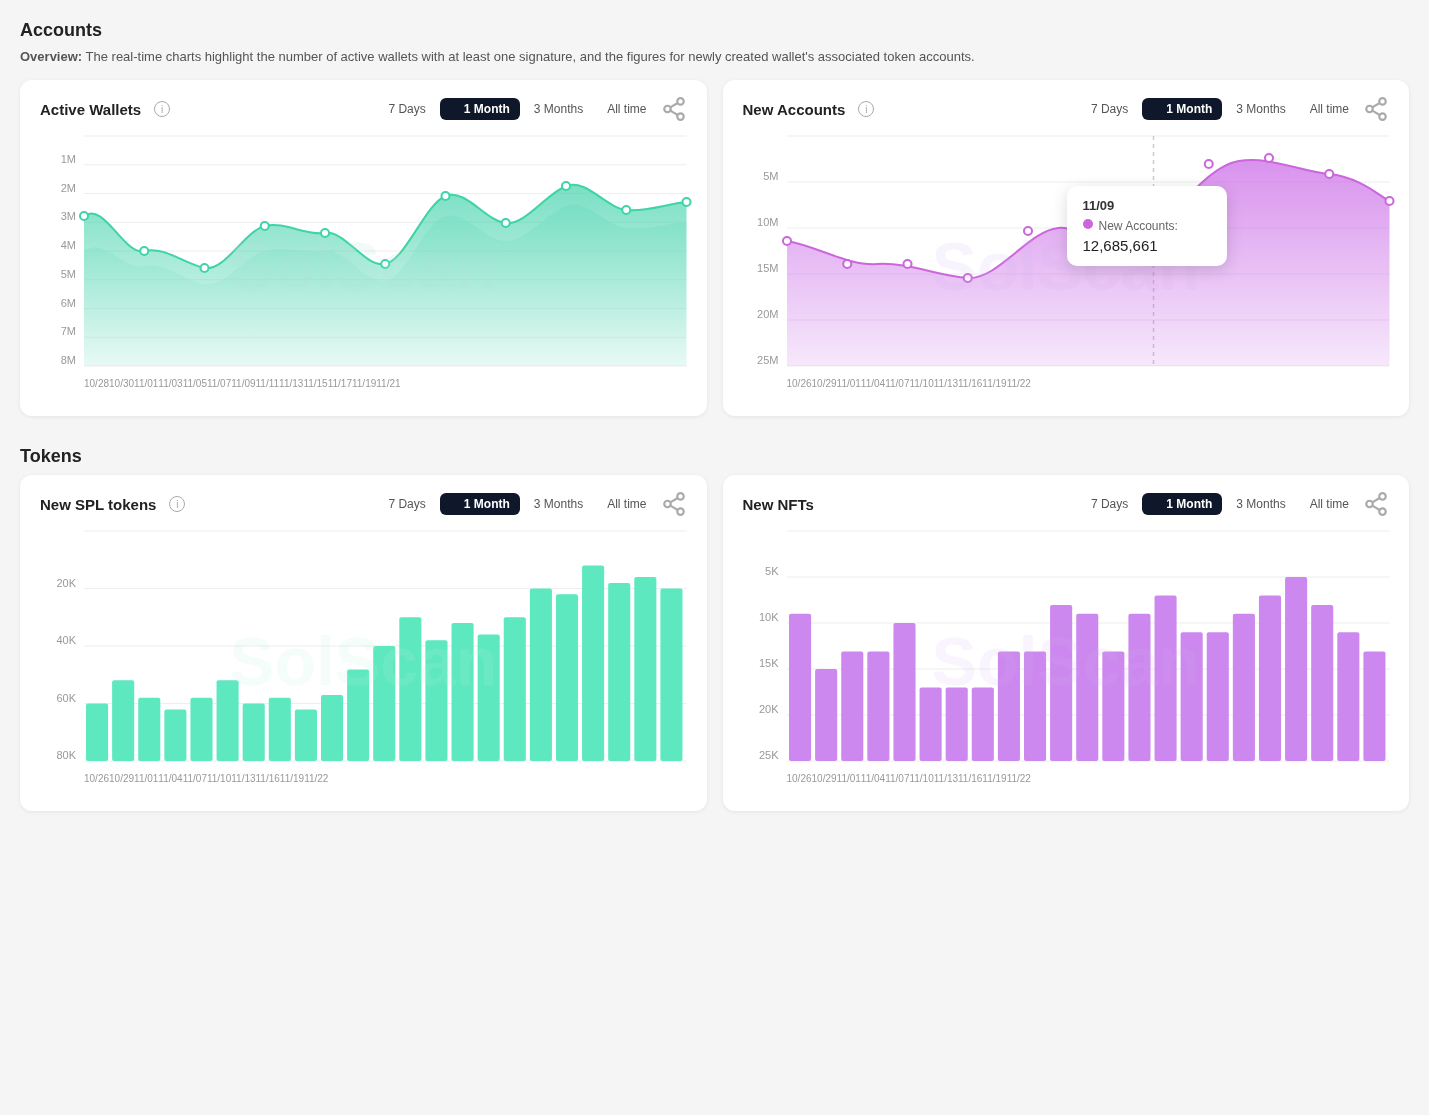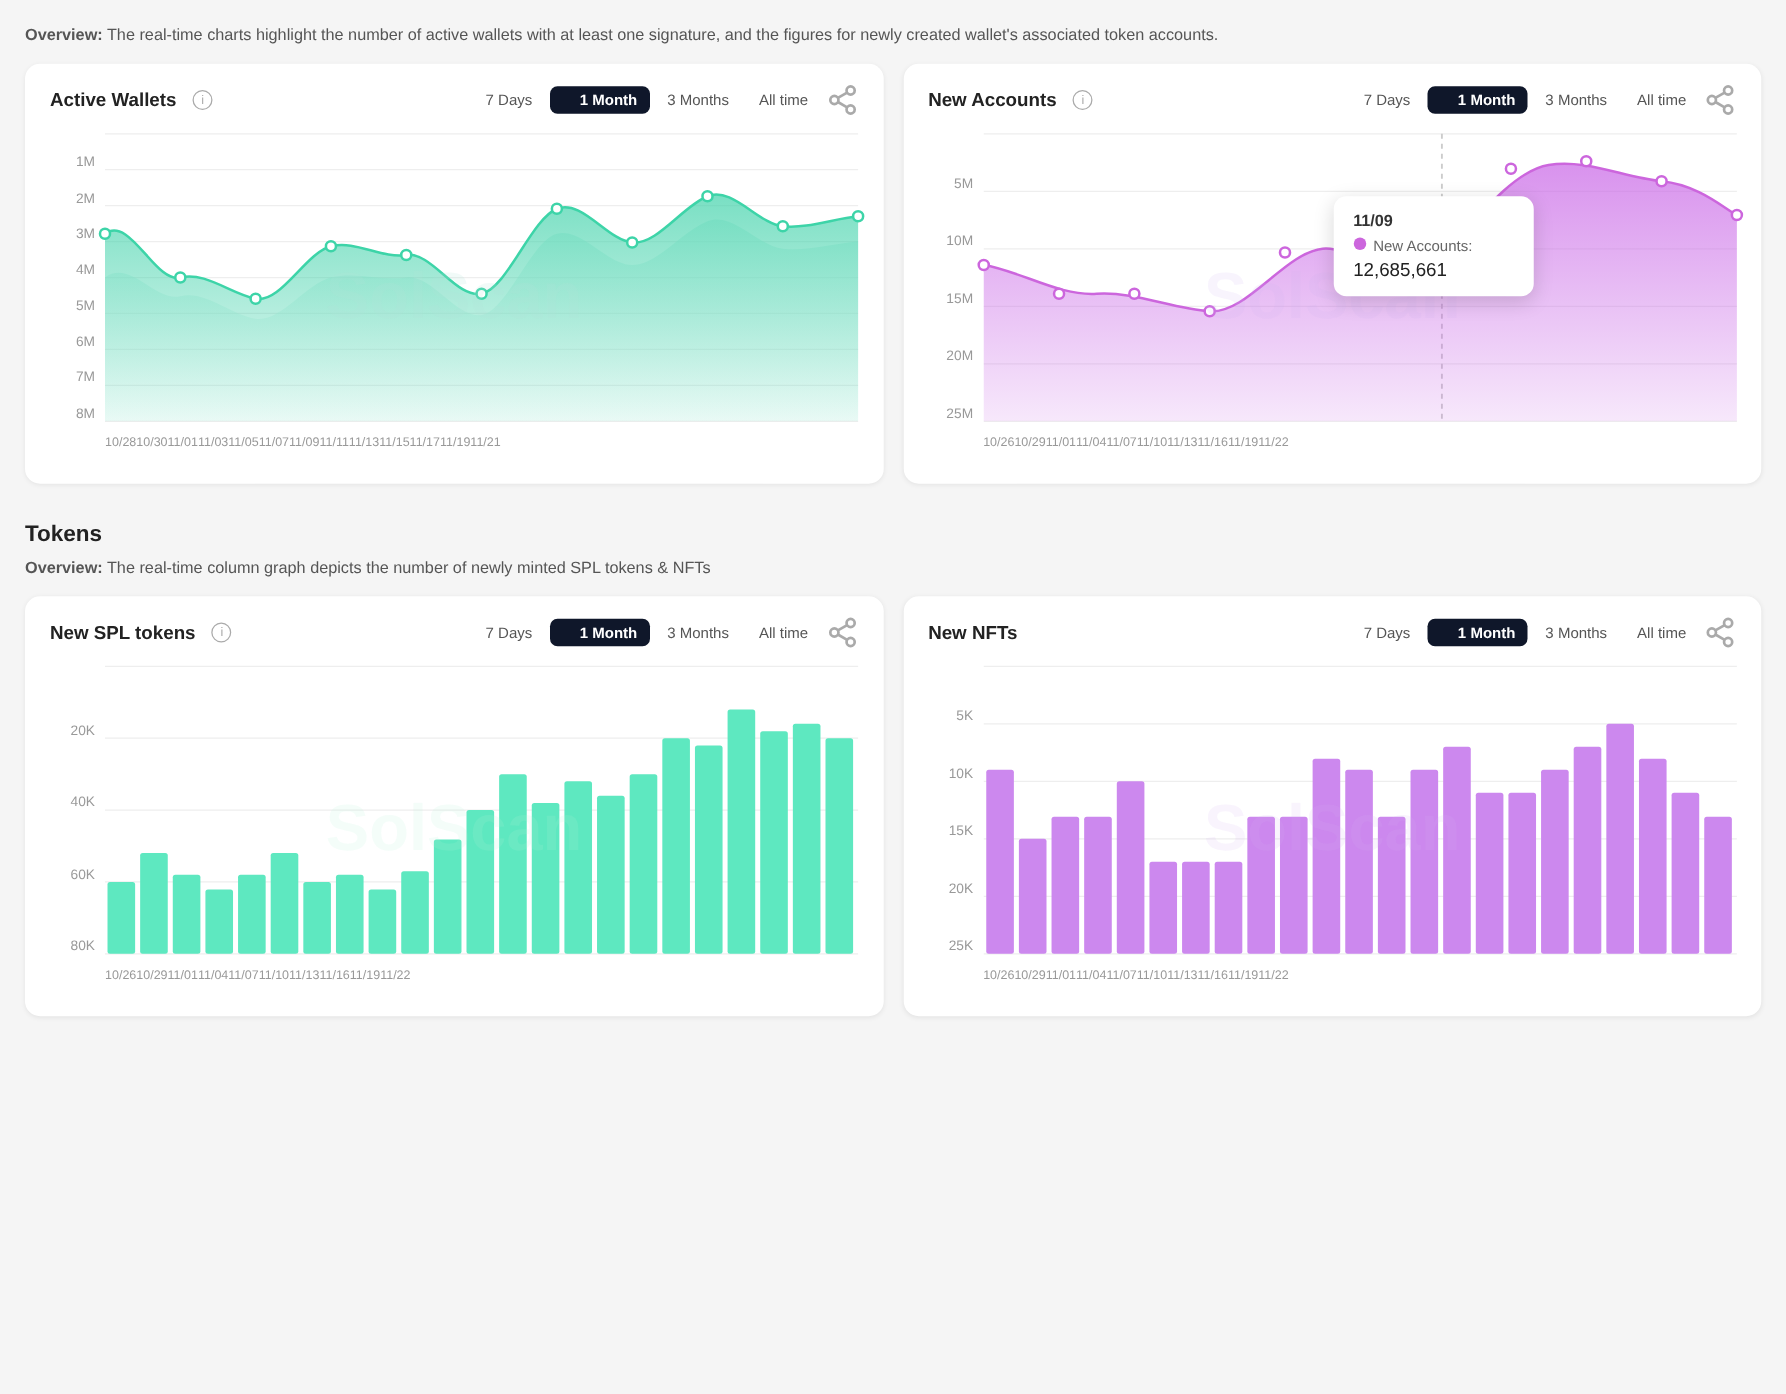--- a/index.html
+++ b/index.html
@@ -171,41 +171,42 @@
       font-size: 15px;
       font-weight: 400;
       color: #222;
     }
     
     .watermark {
       position: absolute;
       top: 50%;
       left: 50%;
       transform: translate(-50%, -50%);
-      font-size: 52px;
+      font-size: 68px;
       font-weight: 700;
       color: rgba(180,230,215,0.18);
       pointer-events: none;
       white-space: nowrap;
       z-index: 1;
     }
     .watermark-purple {
       color: rgba(210,180,240,0.18);
     }
     
     .bar-chart-area {
       position: relative;
       width: 100%;
       height: 260px;
     }
   </style>
 </head>
 <body>
 
 <div>
+  <div class="section-title">Accounts</div>
   <p class="section-overview">
     <strong>Overview:</strong>
     <span> The real-time charts highlight the number of active wallets with at least one signature, and the figures for newly created wallet's associated token accounts.</span>
   </p>
 
   <div class="charts-grid">
 
     <div class="chart-card">
       <div class="chart-header">
         <div class="chart-title-group">
@@ -390,24 +391,20 @@
           <span class="x-label">11/22</span>
         </div>
       </div>
     </div>
 
   </div>
 </div>
 
 <div>
   <div class="section-title">Tokens</div>
-  <p class="section-overview">
-    <strong>Overview:</strong>
-    <span> The real-time column graph depicts the number of newly minted SPL tokens &amp; NFTs</span>
-  </p>
 
   <div class="charts-grid">
 
     <div class="chart-card">
       <div class="chart-header">
         <div class="chart-title-group">
           <span class="chart-title">New SPL tokens</span>
           <div class="info-icon">i</div>
         </div>
         <div class="chart-controls">

